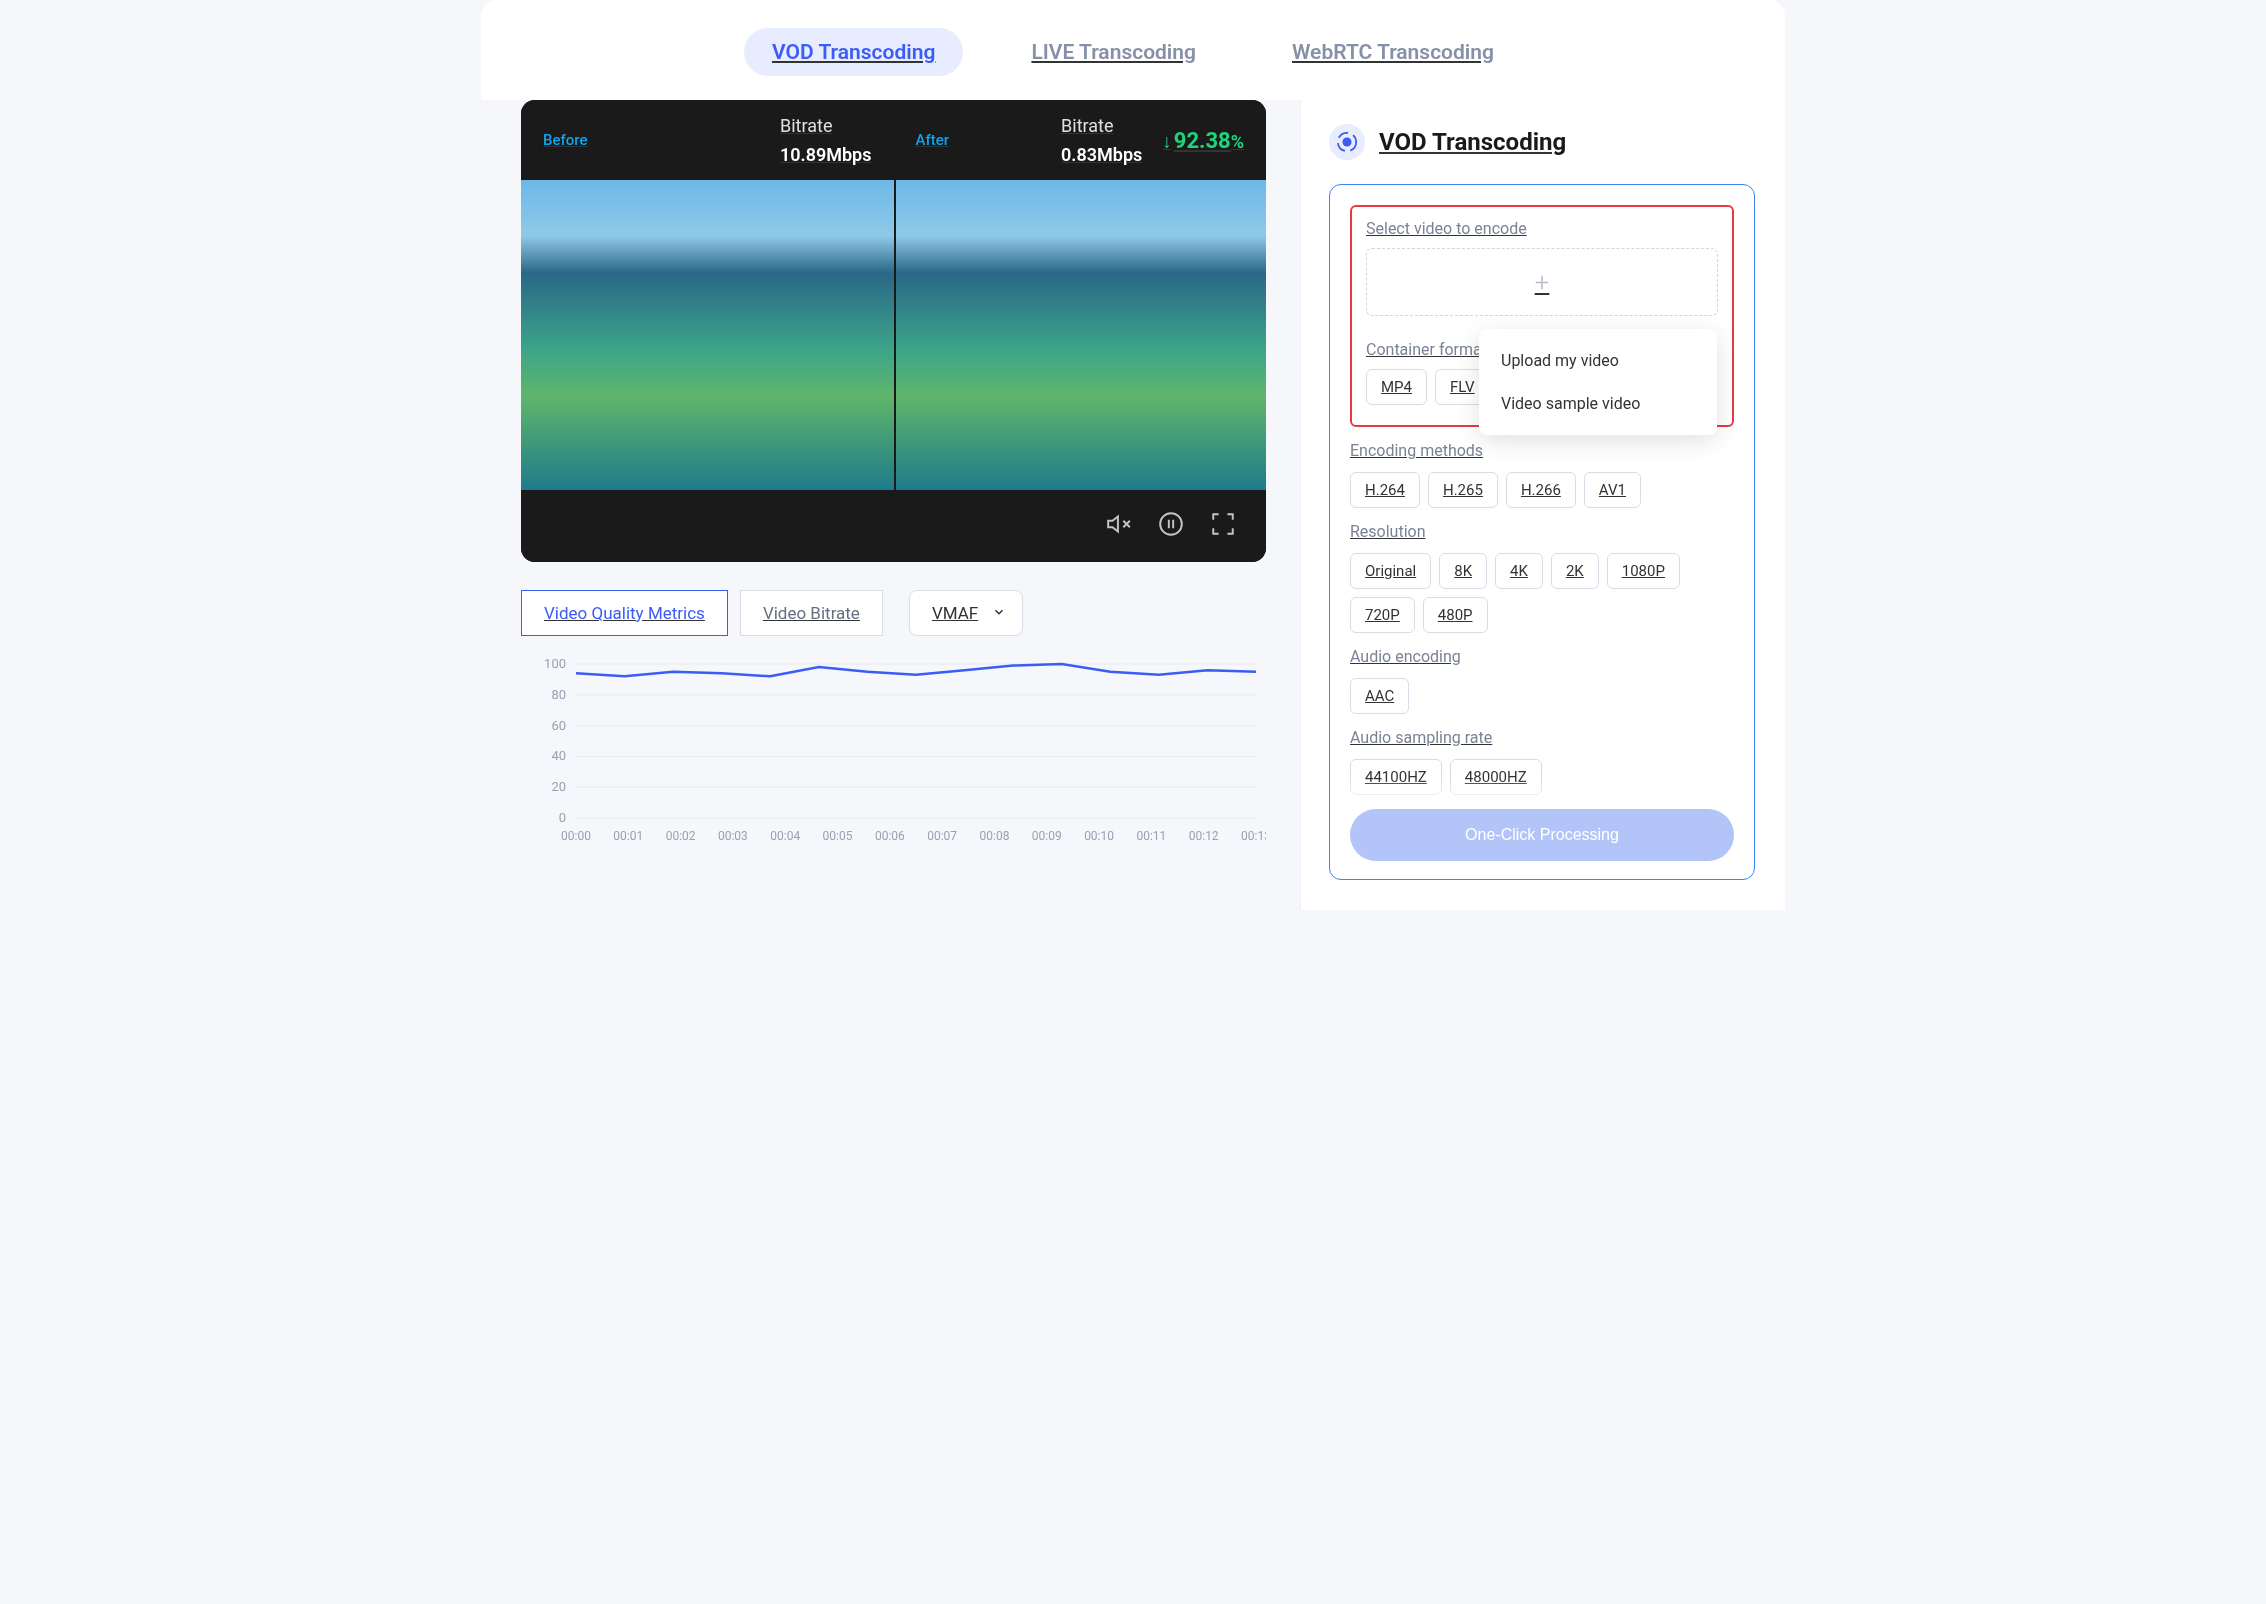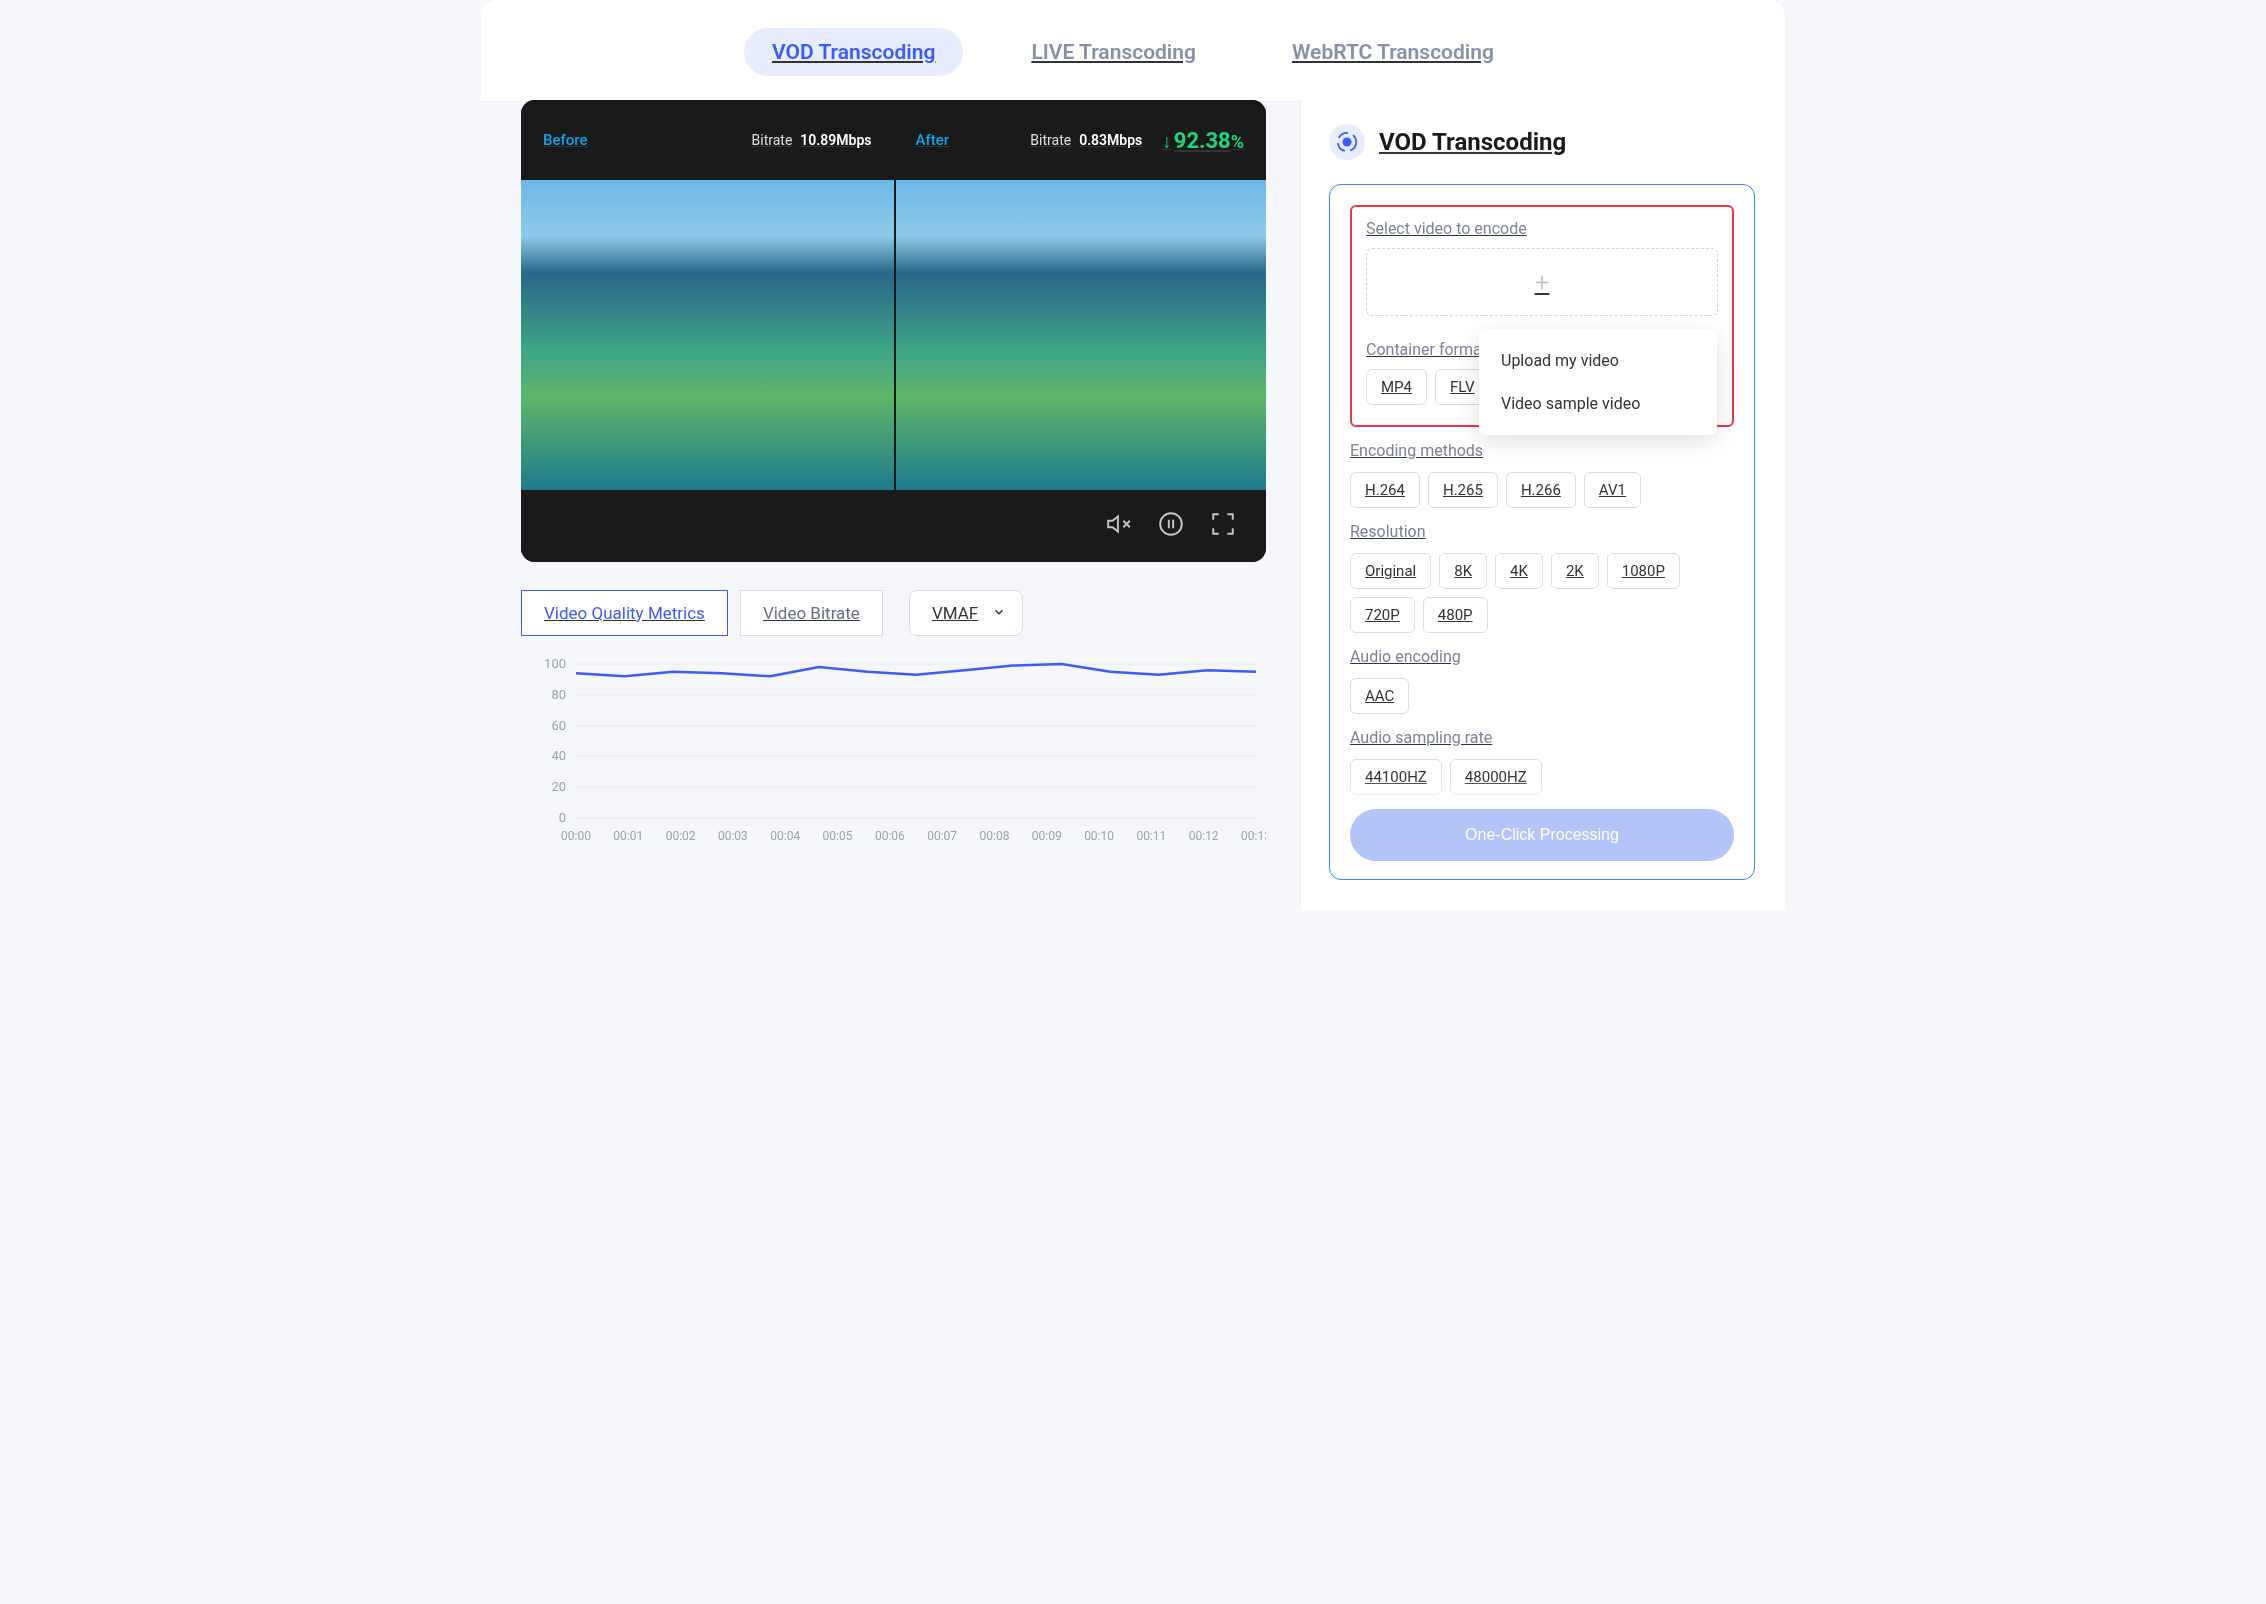--- a/index.html
+++ b/index.html
@@ -63,24 +63,25 @@
   padding: 0 22px;
   gap: 20px;
 }
 .vh-label {
   color: #0ea5e9;
   font-size: 15px;
   font-weight: 500;
 }
 .vh-bitrate {
   color: #e0e0e0;
-  font-size: 14px;
+  font-size: 18px;
   margin-left: auto;
   display: flex;
   gap: 8px;
+  flex-direction: column;
 }
 .vh-bitrate .val {
   color: #fff;
   font-weight: 600;
 }
 .vh-reduction {
   color: #1fd47a;
   font-size: 22px;
   font-weight: 700;
   display: flex;

